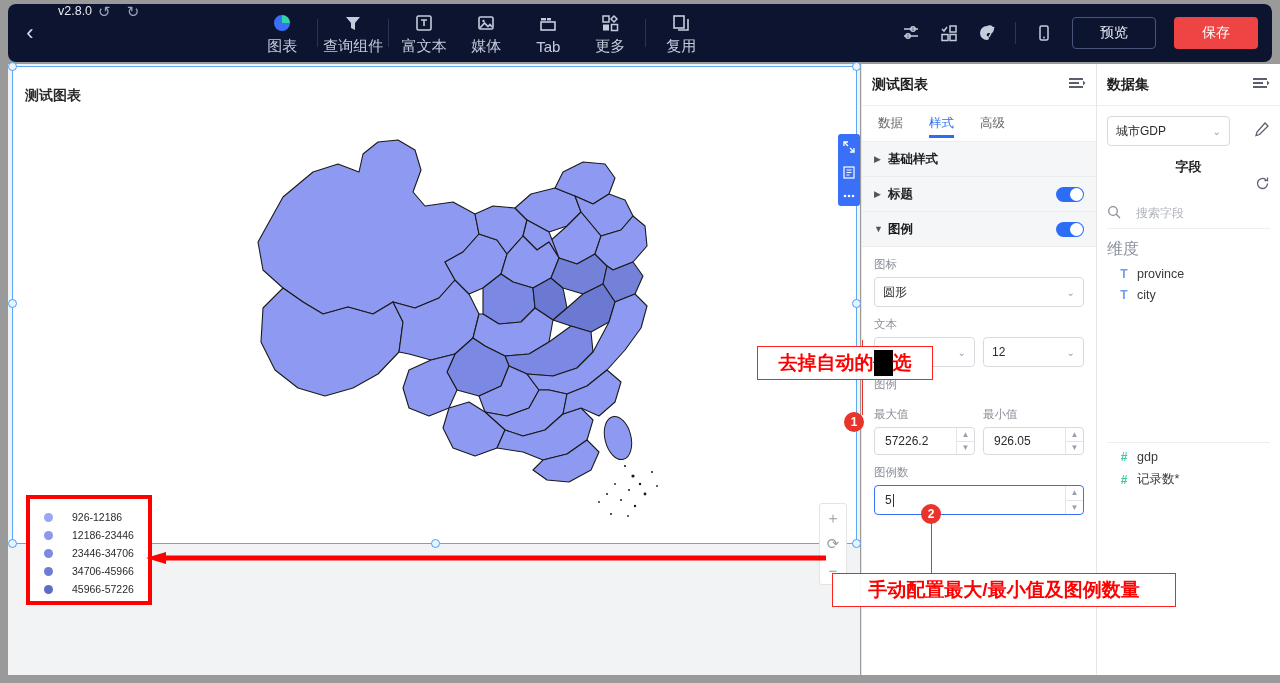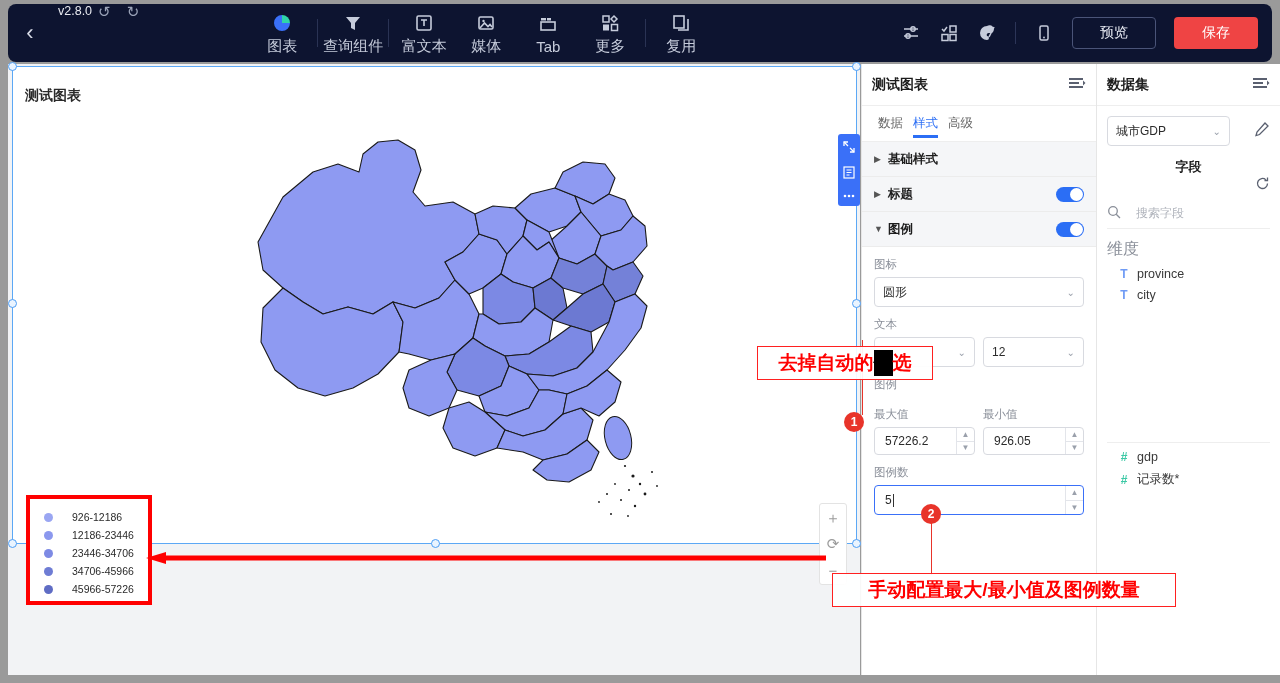--- a/index.html
+++ b/index.html
@@ -105,21 +105,21 @@
   .style-panel {
     position: absolute; left: 861px; top: 64px; width: 236px; height: 611px;
     background: #fff; border-left: 1px solid #e6e6e6; border-right: 1px solid #e6e6e6;
   }
   .sp-head {
     height: 42px; display: flex; align-items: center; padding: 0 10px;
     border-bottom: 1px solid #eee;
   }
   .sp-title { font-size: 14px; font-weight: 600; color: #1d1d1d; }
   .sp-head-ico { margin-left: auto; cursor: pointer; }
-  .sp-tabs { height: 36px; display: flex; align-items: center; gap: 10px; padding: 0 16px; border-bottom: 1px solid #eee; }
+  .sp-tabs { height: 36px; display: flex; align-items: center; gap: 26px; padding: 0 16px; border-bottom: 1px solid #eee; }
   .sp-tab { font-size: 12.5px; color: #666; cursor: pointer; position: relative; height: 36px; display: flex; align-items: center; }
   .sp-tab.active { color: #2b6ef5; }
   .sp-tab.active::after {
     content: ''; position: absolute; left: 0; right: 0; bottom: 4px; height: 2.5px; background: #2b6ef5;
   }
   .sp-body { position: relative; height: 533px; overflow: hidden; }
 
   .sec-row {
     height: 35px; display: flex; align-items: center; padding: 0 12px;
     background: #f5f6f8; border-bottom: 1px solid #ececec; cursor: pointer;

